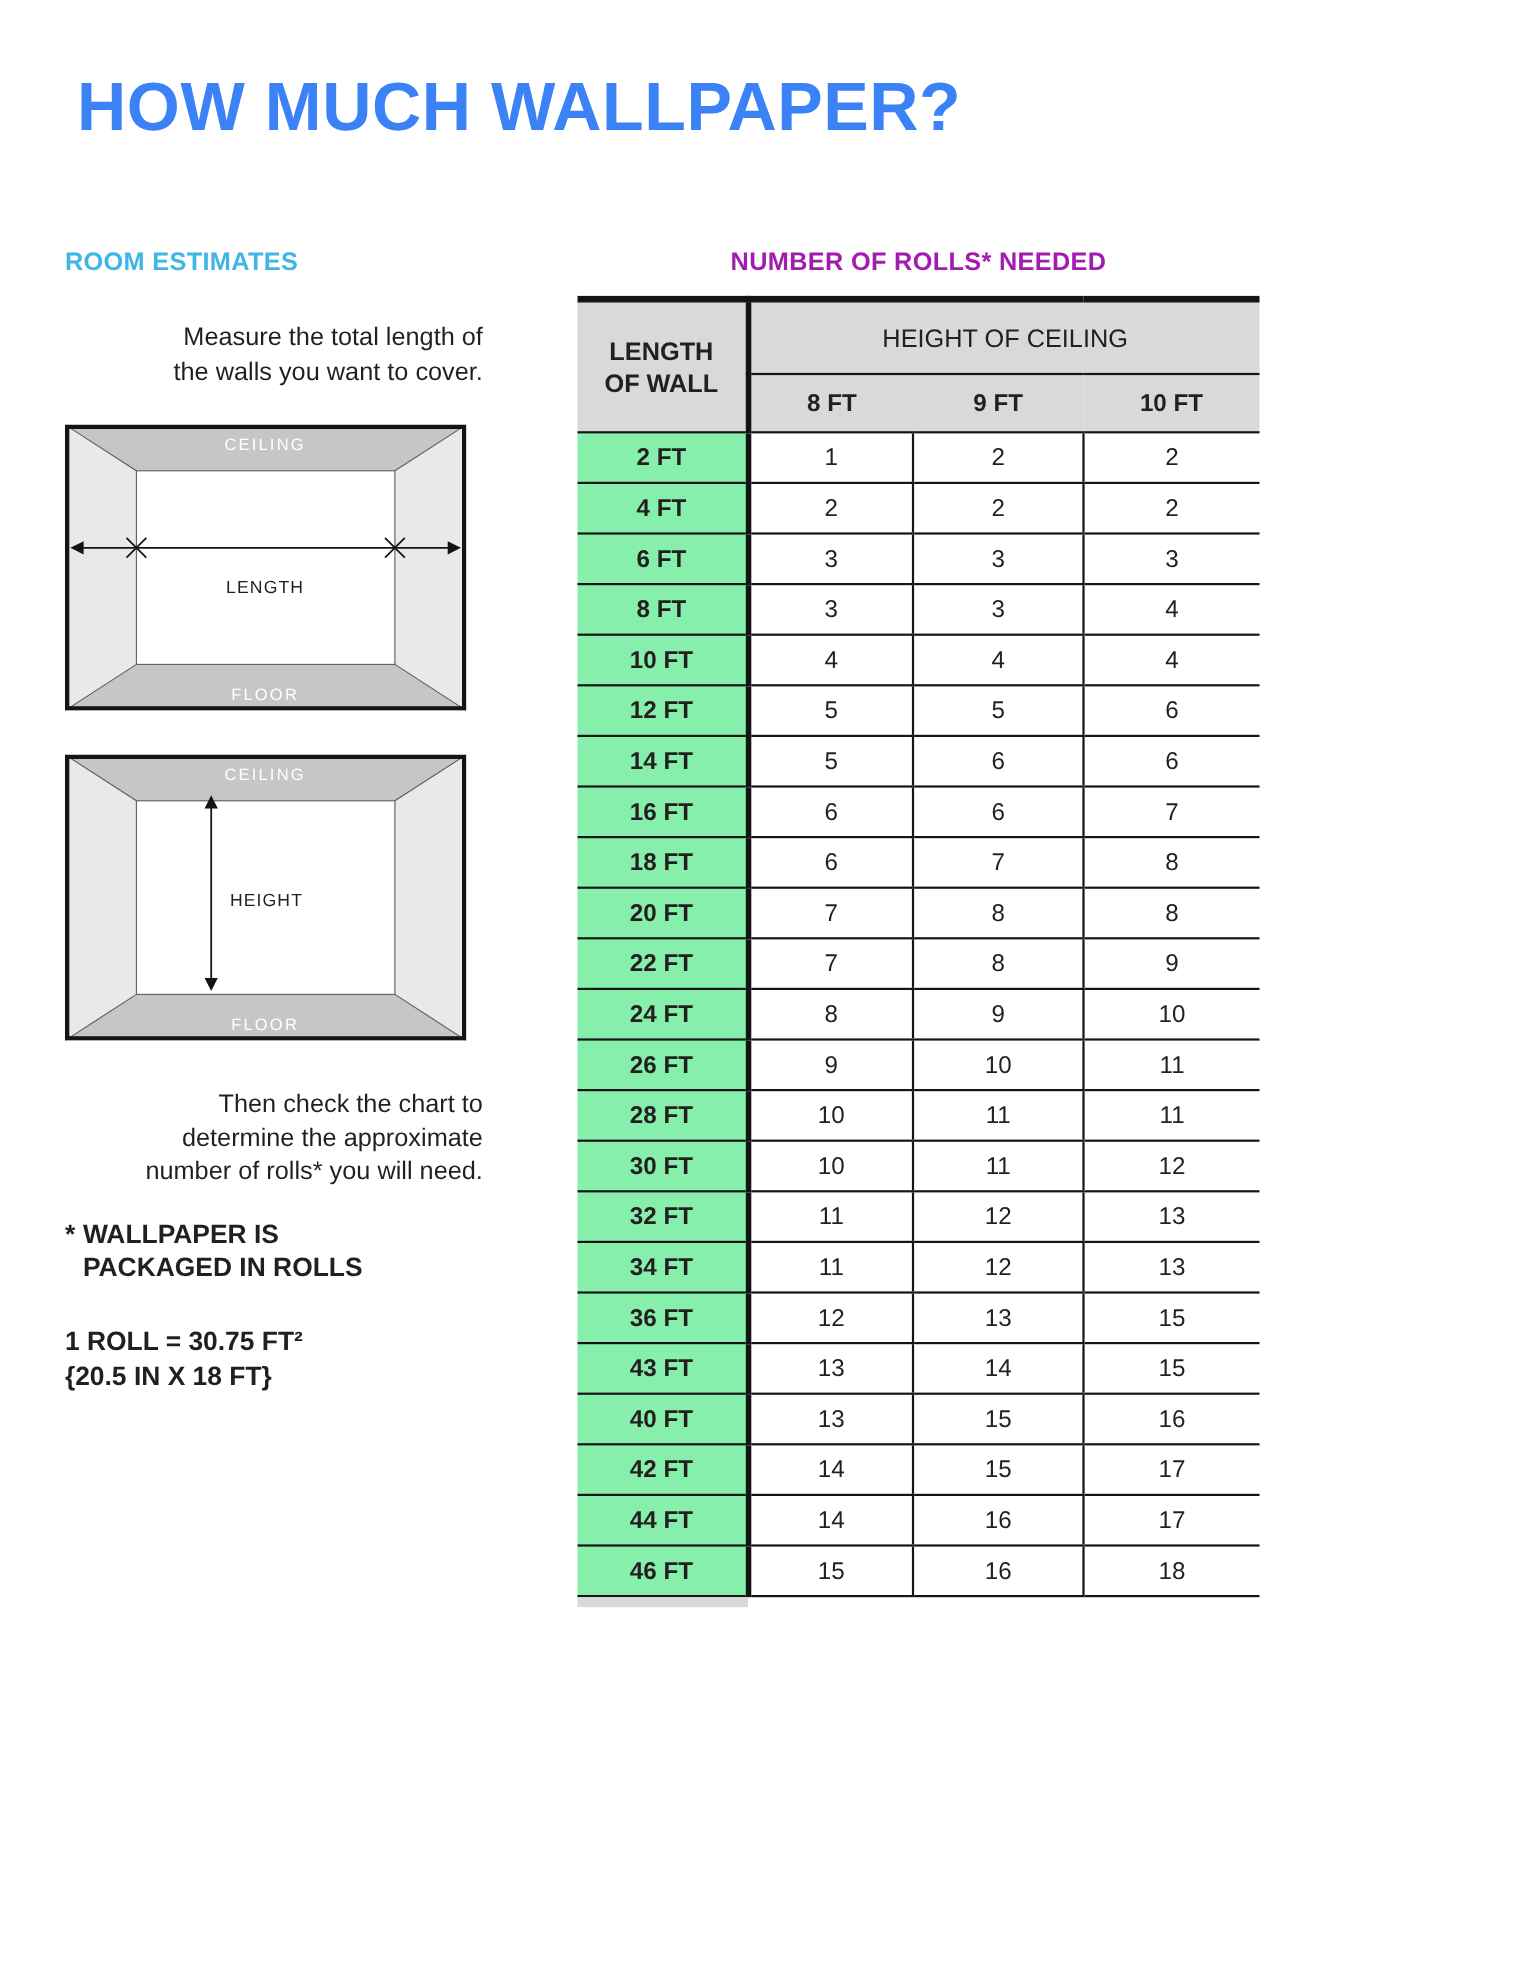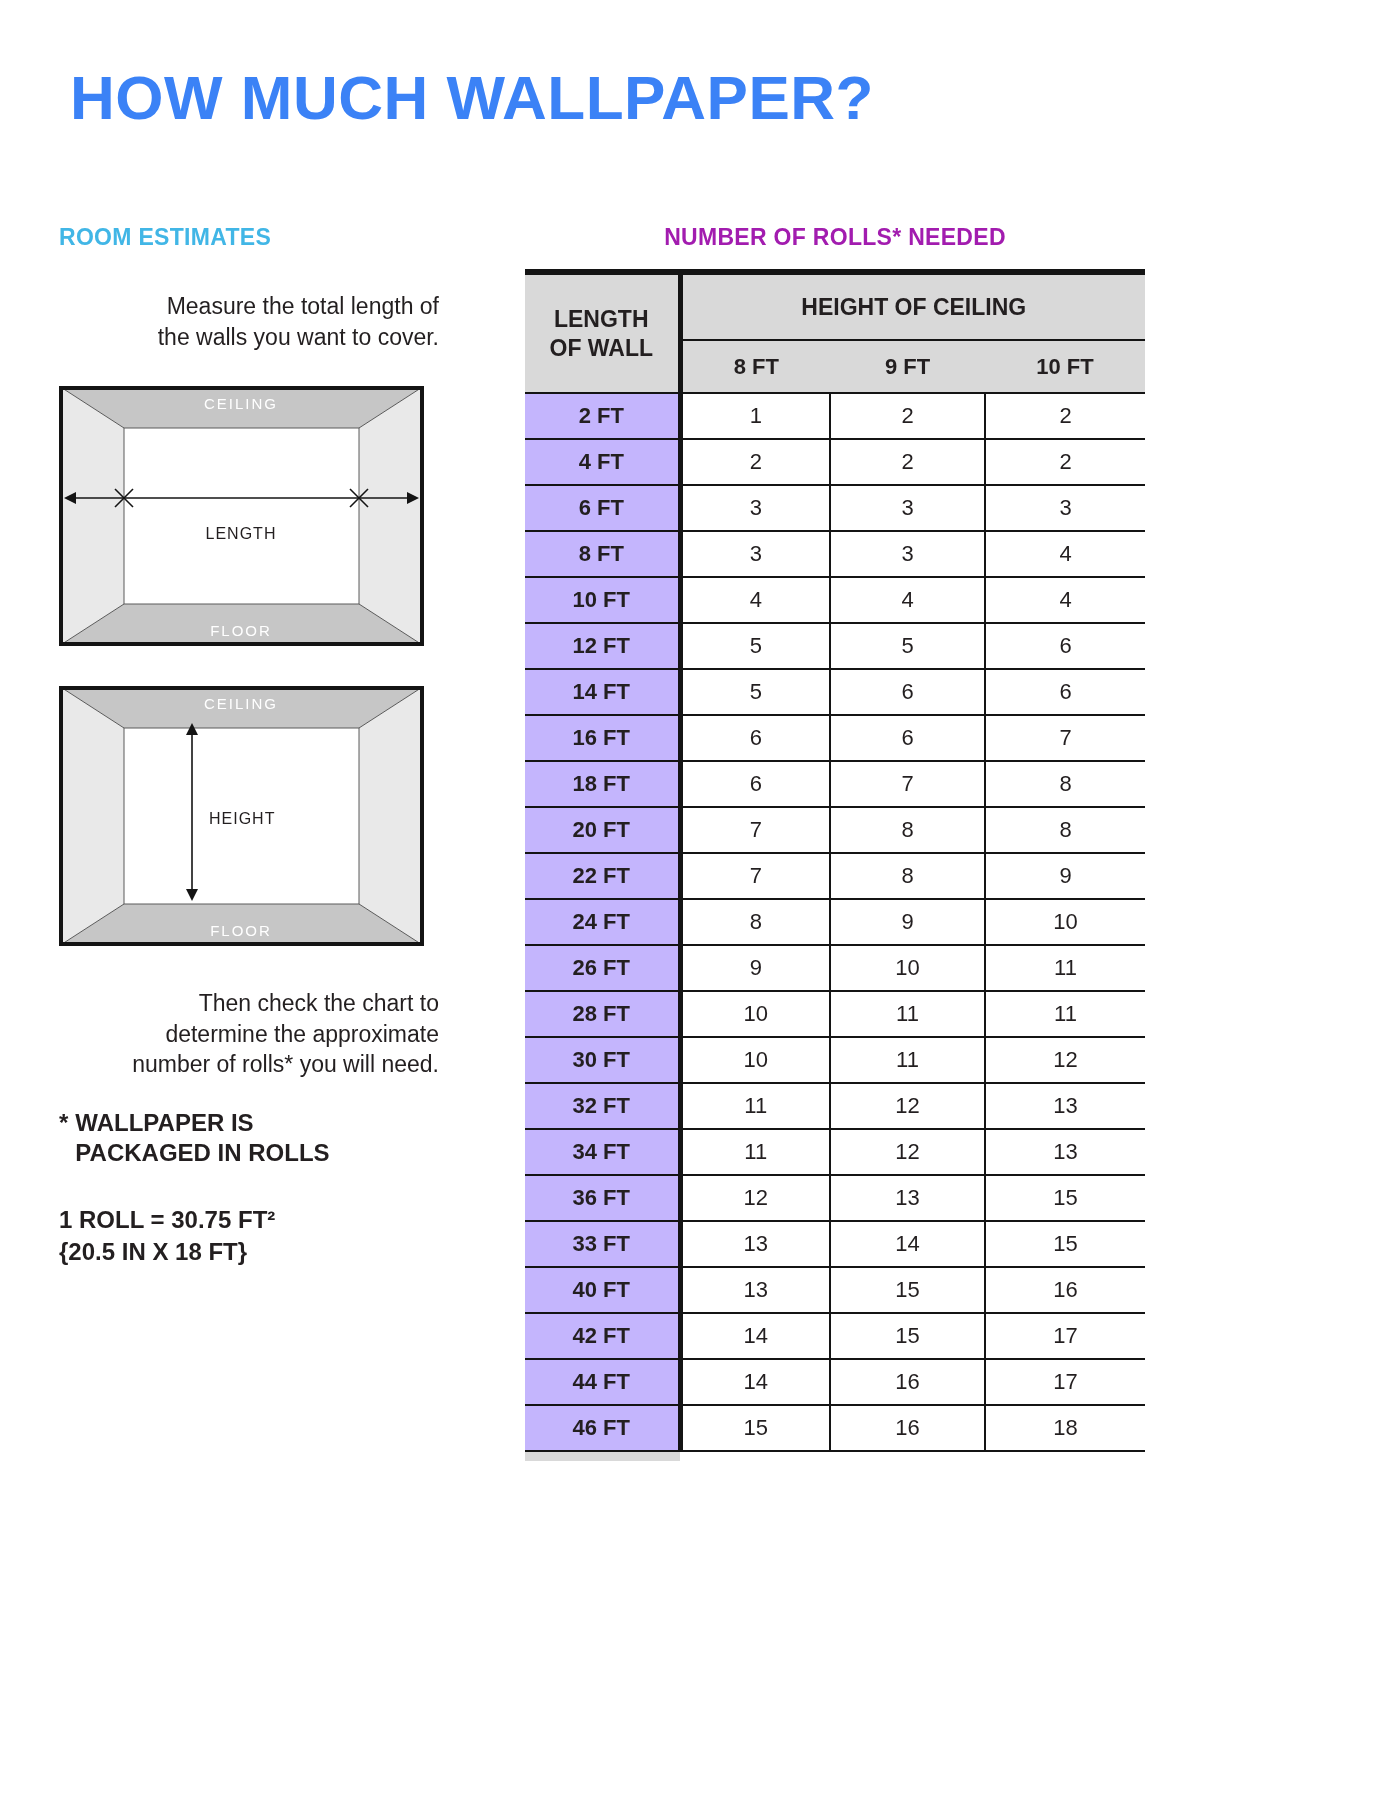--- a/index.html
+++ b/index.html
@@ -66,30 +66,30 @@
     padding: 0;
   }
   .corner-cell {
     background: #d9d9d9;
     border-right: 5px solid #141414;
     font-weight: 700; font-size: 23px; line-height: 1.25;
     white-space: pre-line;
   }
   .group-header {
     background: #d9d9d9;
-    font-weight: 700; font-size: 23px;
+    font-weight: 400; font-size: 23px;
     height: 68px;
   }
   .sub-header {
     background: #d9d9d9;
     font-weight: 700; font-size: 22px;
     height: 53px;
   }
   .len-cell {
-    background: #c4b5fd;
+    background: #86efac;
     border-right: 5px solid #141414;
     font-weight: 700; font-size: 22px;
     height: 46px;
   }
   .num-cell { font-size: 22px; height: 46px; }
   .num-cell + .num-cell { border-left: 2px solid #141414; }
 
   .col1-stub { width: 155px; height: 9px; background: #d9d9d9; }
 </style>
 </head>
@@ -285,21 +285,21 @@
           <td class="num-cell">12</td>
           <td class="num-cell">13</td>
         </tr>
         <tr>
           <td class="len-cell">36 FT</td>
           <td class="num-cell">12</td>
           <td class="num-cell">13</td>
           <td class="num-cell">15</td>
         </tr>
         <tr>
-          <td class="len-cell">33 FT</td>
+          <td class="len-cell">43 FT</td>
           <td class="num-cell">13</td>
           <td class="num-cell">14</td>
           <td class="num-cell">15</td>
         </tr>
         <tr>
           <td class="len-cell">40 FT</td>
           <td class="num-cell">13</td>
           <td class="num-cell">15</td>
           <td class="num-cell">16</td>
         </tr>

